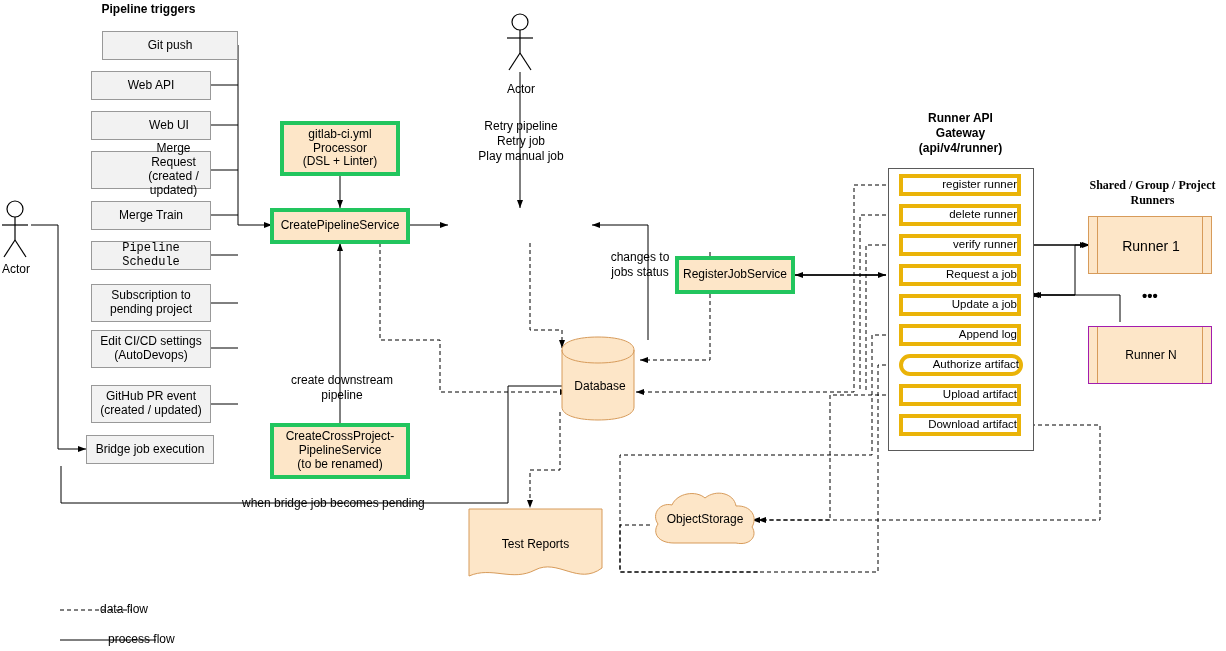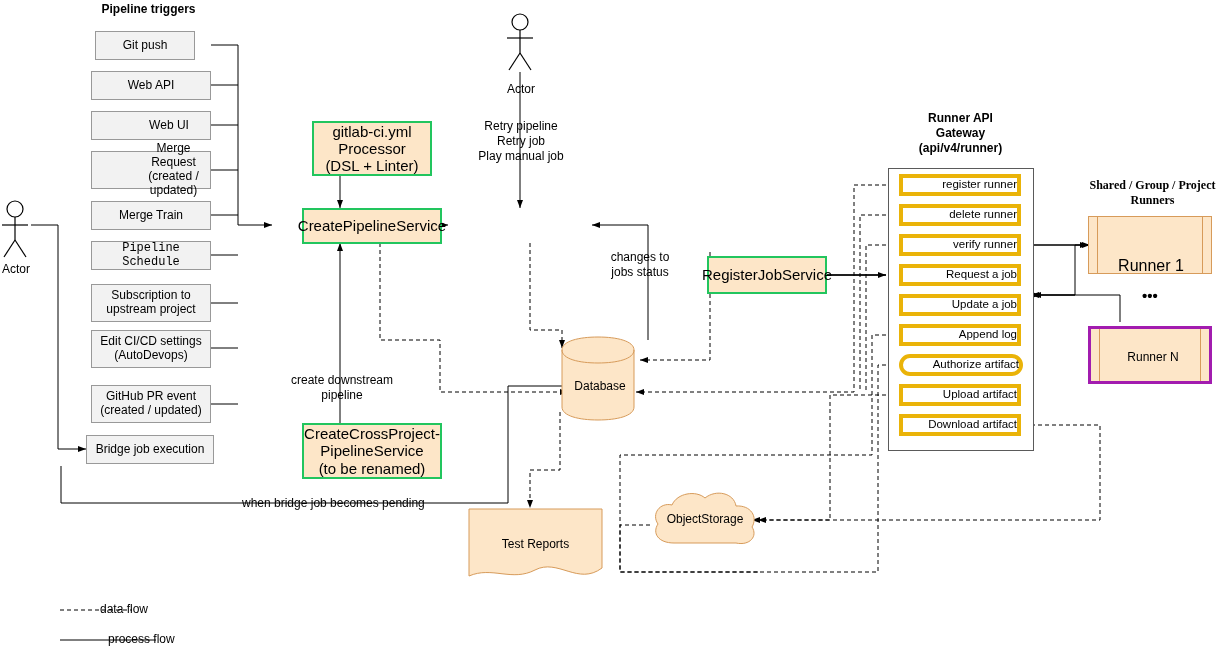--- a/index.html
+++ b/index.html
@@ -1,20 +1,20 @@
 <!DOCTYPE html>
 <html><head>
 <meta charset="utf-8">
 <style>
   html,body{margin:0;padding:0;background:#ffffff;}
   body{width:1226px;height:651px;position:relative;font-family:"Liberation Sans",sans-serif;color:#000;}
   #canvas{position:absolute;left:0;top:0;width:1226px;height:651px;}
   .node{position:absolute;box-sizing:border-box;display:flex;align-items:center;justify-content:center;text-align:center;line-height:1.15;}
   .trigger{background:#f2f2f2;border:1px solid #999;font-size:12px;}
-  .svc{background:#fde6c8;border:2px solid #22c55e;font-size:15px;margin-left:32px;}
+  .svc{background:#fde6c8;border:4px solid #22c55e;font-size:12px;}
   .api{background:#ffffff;border:4px solid #eab308;font-size:11.5px;justify-content:flex-end;}
   .lbl{position:absolute;font-size:12px;line-height:1.25;text-align:center;}
   .lbl.left{text-align:left;}
   .bold{font-weight:bold;}
   .gw{position:absolute;border:1px solid #5a5a5a;background:#fff;}
   svg{position:absolute;left:0;top:0;overflow:visible;}
   .legend-lbl{position:absolute;font-size:12px;}
 </style>
 </head>
 <body>
@@ -117,41 +117,41 @@
       <path d="M1031,425 L1100,425 L1100,520 L760,520"></path>
       <path d="M760,520 L752,520" marker-end="url(#arr)"></path>
 
       <path d="M650,525 L620,525 L620,572"></path>
       <path d="M620,572 L878,572 L878,470"></path>
     </g>
   </svg>
 
   <div class="lbl bold" style="left:86px;top:2px;width:125px;">Pipeline triggers</div>
 
-  <div class="node trigger" style="left:95px;top:31px;width:100px;height:29px;">
+  <div class="node trigger" style="left:102px;top:31px;width:136px;height:29px;">
     <span>Git push</span>
     </div>
   <div class="node trigger" style="left:91px;top:71px;width:120px;height:29px;">
     <span>Web API</span>
     </div>
   <div class="node trigger" style="left:91px;top:111px;width:120px;height:29px;padding-left:36px;">
     <span>Web UI</span>
     </div>
   <div class="node trigger" style="left:91px;top:151px;width:120px;height:38px;white-space:pre-line;padding-left:45px;">
     <span>Merge Request
 (created / updated)</span></div>
   <div class="node trigger" style="left:91px;top:201px;width:120px;height:29px;">
     <span>Merge Train</span>
     </div>
   <div class="node trigger" style="left:91px;top:241px;width:120px;height:29px;font-family:Liberation Mono, monospace;">
     <span>Pipeline Schedule</span>
     </div>
   <div class="node trigger" style="left:91px;top:284px;width:120px;height:38px;white-space:pre-line;">
     <span>Subscription to
-upstream project</span></div>
+pending project</span></div>
   <div class="node trigger" style="left:91px;top:330px;width:120px;height:38px;white-space:pre-line;">
     <span>Edit CI/CD settings
 (AutoDevops)</span></div>
   <div class="node trigger" style="left:91px;top:385px;width:120px;height:38px;white-space:pre-line;">
     <span>GitHub PR event
 (created / updated)</span></div>
   <div class="node trigger" style="left:86px;top:435px;width:128px;height:29px;">
     <span>Bridge job execution</span>
     </div>
 
@@ -225,28 +225,28 @@
   <div class="node api" style="left:899px;top:414px;width:122px;height:22px;">
     <span>Download artifact</span>
     </div>
 
   <div class="lbl bold" style="left:1080px;top:178px;width:145px;white-space:pre-line;font-family:Liberation Serif, serif;">Shared / Group / Project
 Runners</div>
 
   <div style="position:absolute;left:1088px;top:216px;width:124px;height:58px;background:#fde6c8;border:1px solid #d79b5a;box-sizing:border-box;">
     <div style="position:absolute;left:8px;top:0;bottom:0;width:1px;background:#d79b5a;"></div>
     <div style="position:absolute;right:8px;top:0;bottom:0;width:1px;background:#d79b5a;"></div>
-    <div class="node" style="left:0;top:0;width:124px;height:58px;font-size:16px;align-items:flex-end;">
+    <div class="node" style="left:0;top:0;width:124px;height:58px;font-size:14px;">
       <span>Runner 1</span>
       </div>
   </div>
 
   <div class="lbl bold" style="left:1088px;top:287px;width:124px;font-size:15px;">•••</div>
 
-  <div style="position:absolute;left:1088px;top:326px;width:124px;height:58px;background:#fde6c8;border:3px solid #a21caf;box-sizing:border-box;">
+  <div style="position:absolute;left:1088px;top:326px;width:124px;height:58px;background:#fde6c8;border:1px solid #a21caf;box-sizing:border-box;">
     <div style="position:absolute;left:8px;top:0;bottom:0;width:1px;background:#d79b5a;"></div>
     <div style="position:absolute;right:8px;top:0;bottom:0;width:1px;background:#d79b5a;"></div>
     <div class="node" style="left:0;top:0;width:124px;height:58px;font-size:12px;">
       <span>Runner N</span>
       </div>
   </div>
 
   <div class="lbl" style="left:460px;top:119px;width:122px;white-space:pre-line;">Retry pipeline
 Retry job
 Play manual job</div>

